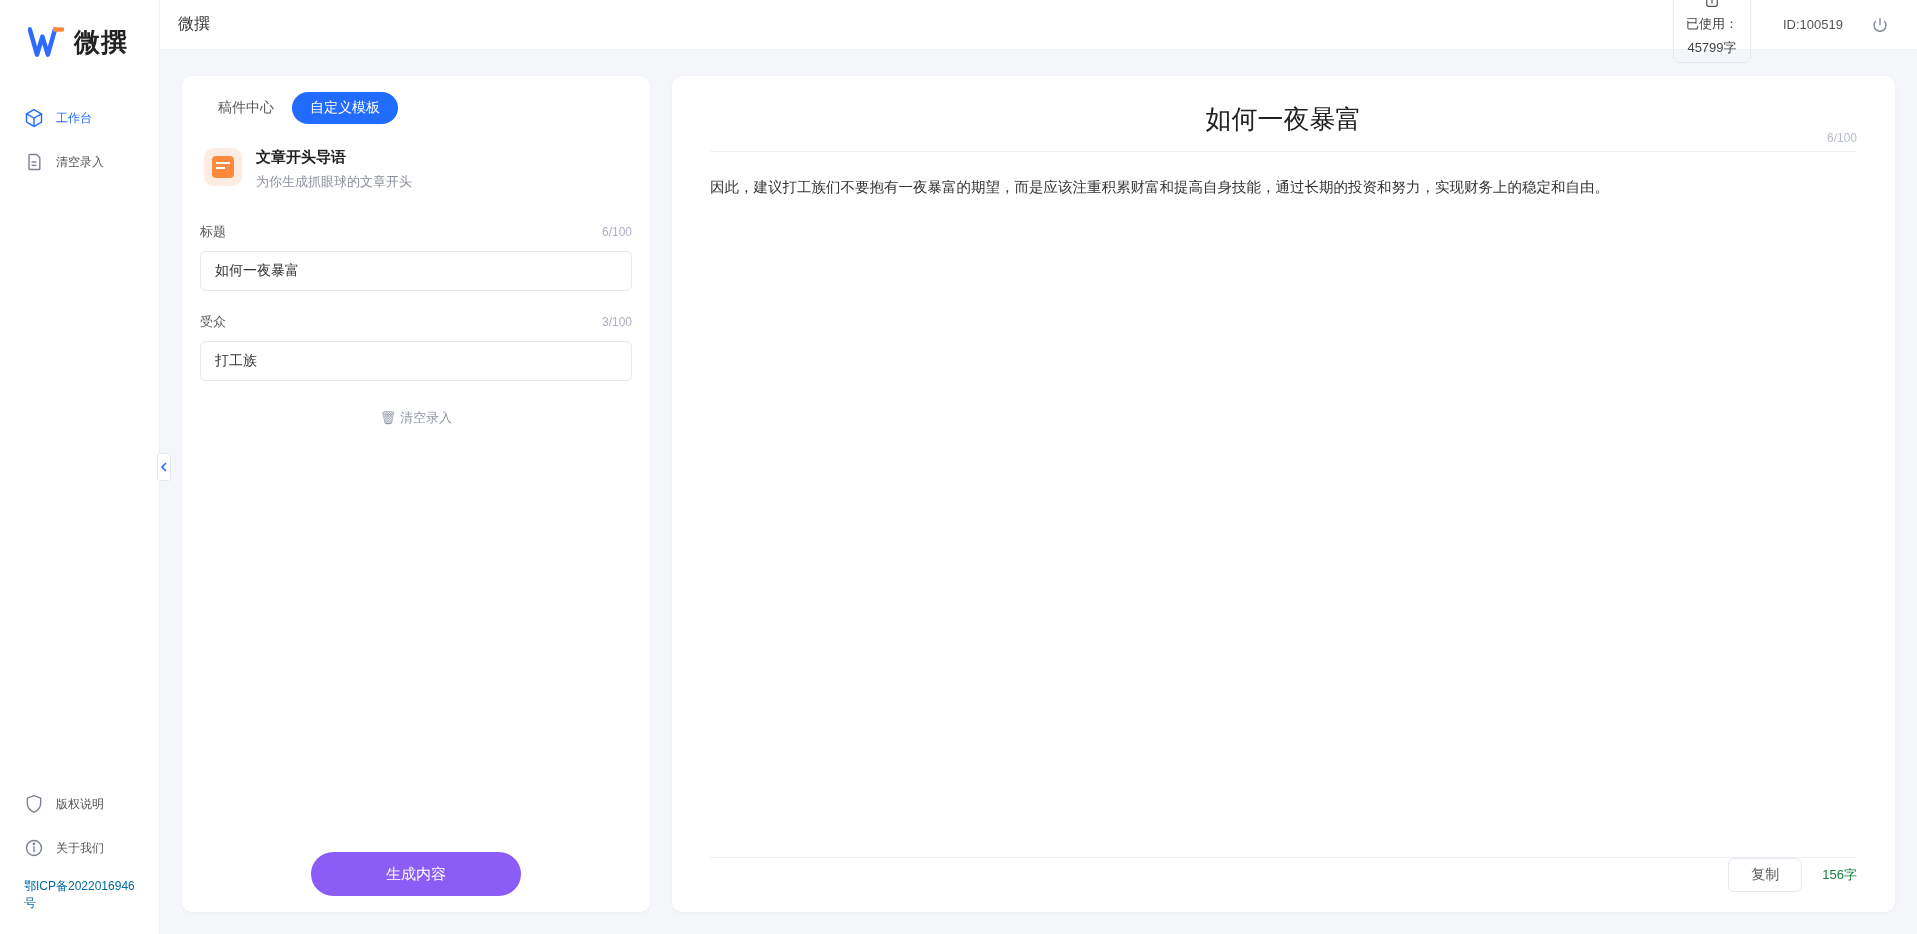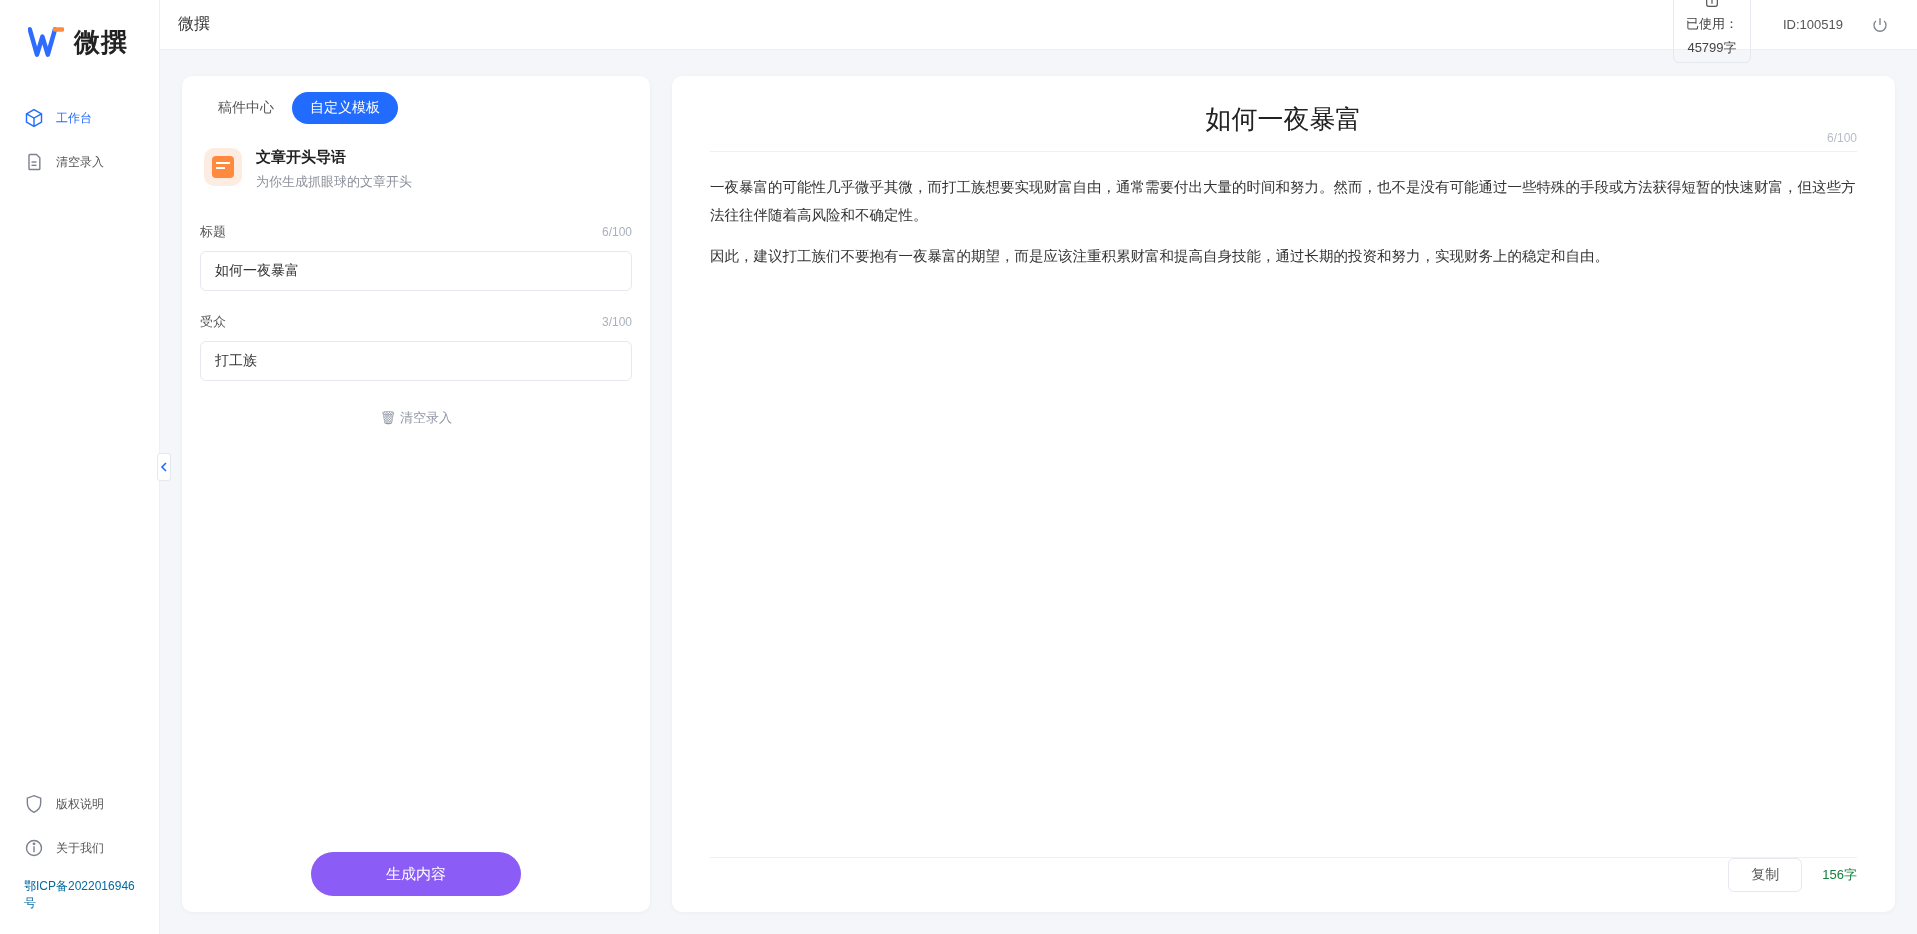--- a/index.html
+++ b/index.html
@@ -274,21 +274,20 @@
       <div class="panel-flex"></div>
       <button class="generate-btn">生成内容</button>
     </section>
 
     <section class="panel-right">
       <div class="output-title-row">
         <div class="output-title">如何一夜暴富</div>
         <div class="output-title-counter">6/100</div>
       </div>
       <div class="output-body">
-        <p>一夜暴富的可能性几乎微乎其微，而打工族想要实现财富自由，通常需要付出大量的时间和努力。然而，也不是没有可能通过一些特殊的手段或方法获得短暂的快速财富，但这些方法往往伴随着高风险和不确定性。</p>
         <p>因此，建议打工族们不要抱有一夜暴富的期望，而是应该注重积累财富和提高自身技能，通过长期的投资和努力，实现财务上的稳定和自由。</p>
       </div>
       <div class="output-footer">
         <button class="copy-btn">复制</button>
         <span class="word-count">156字</span>
       </div>
     </section>
   </div>
 </div>
 

